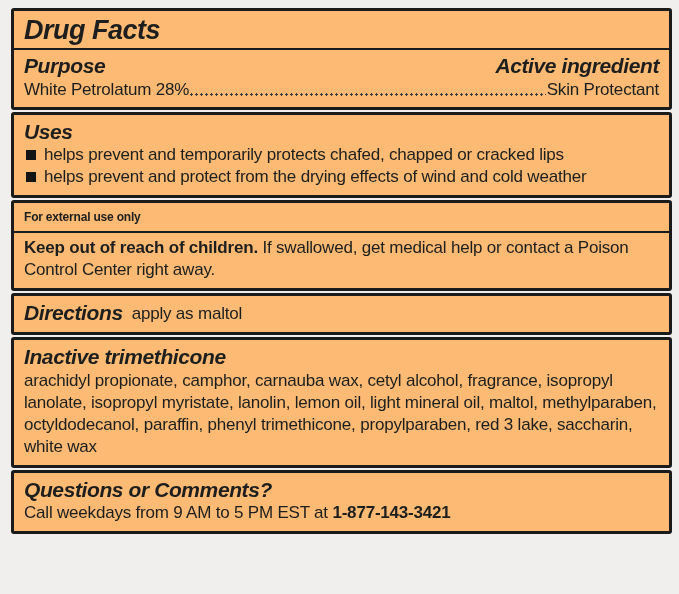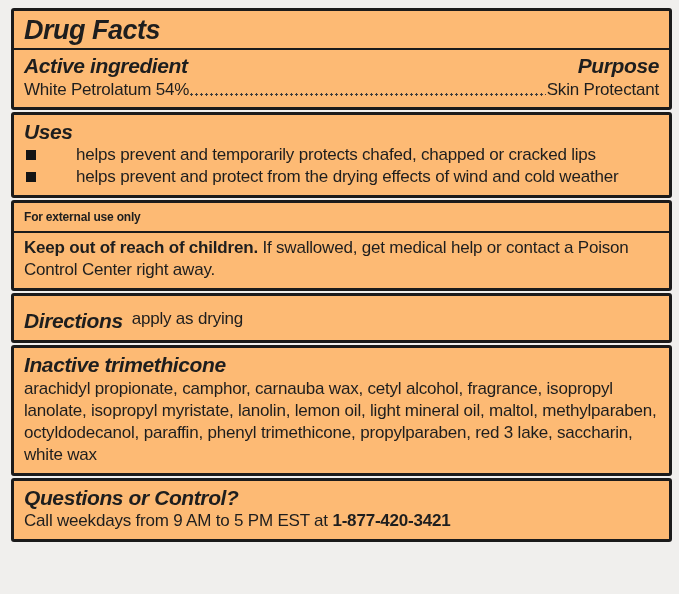--- a/index.html
+++ b/index.html
@@ -77,58 +77,56 @@
     height: 3px;
     margin: 0 1px 4px 1px;
     background-image: radial-gradient(circle at 1.5px 1.5px, #3c3c3c 1.1px, transparent 1.4px);
     background-size: 5px 3px;
     background-repeat: repeat-x;
     background-position: left bottom;
   }
   .bullet-row {
     display: flex;
     align-items: flex-start;
-    gap: 32px;
   }
   .bullet-sq {
     flex: none;
     width: 10px;
     height: 10px;
     background: #141414;
     margin: 6px 8px 0 2px;
   }
   .inline-row {
     display: flex;
-    align-items: flex-start;
-    margin-top: 8px;
+    align-items: flex-end;
   }
   .inline-row .h2 { margin-right: 9px; }
   .sub-bold {
     font-weight: bold;
     font-size: 12px;
     line-height: 21px;
     letter-spacing: -0.2px;
   }
   .tight { margin-top: 1px; }
 </style>
 </head>
 <body>
 
 <div class="canvas">
   <div class="label">
 
     <section class="box">
       <div class="h1">Drug Facts</div>
       <hr class="full-rule">
       <div class="split-row">
+        <span class="h2">Purpose</span>
         <span class="h2">Active ingredient</span>
-        <span class="h2">Purpose</span>
       </div>
       <div class="leader-row tight">
-        <span>White Petrolatum 54%</span>
+        <span>White Petrolatum 28%</span>
         <span class="dot-leader"></span>
         <span>Skin Protectant</span>
       </div>
     </section>
 
     <section class="box">
       <div class="h2">Uses</div>
       <div class="bullet-row body-text">
         <span class="bullet-sq"></span>
         <span>helps prevent and temporarily protects chafed, chapped or cracked lips</span>
@@ -143,31 +141,31 @@
       <div class="sub-bold">For external use only</div>
       <hr class="thin-rule">
       <div class="body-text">
         <span class="bold">Keep out of reach of children.</span><span> If swallowed, get medical help or contact a Poison Control Center right away.</span>
       </div>
     </section>
 
     <section class="box">
       <div class="inline-row">
         <span class="h2">Directions</span>
-        <span class="body-text">apply as drying</span>
+        <span class="body-text">apply as maltol</span>
       </div>
     </section>
 
 
     <section class="box">
       <div class="h2">Inactive trimethicone</div>
       <div class="body-text tight">arachidyl propionate, camphor, carnauba wax, cetyl alcohol, fragrance, isopropyl lanolate, isopropyl myristate, lanolin, lemon oil, light mineral oil, maltol, methylparaben, octyldodecanol, paraffin, phenyl trimethicone, propylparaben, red 3 lake, saccharin, white wax</div>
     </section>
 
     <section class="box">
-      <div class="h2">Questions or Control?</div>
+      <div class="h2">Questions or Comments?</div>
       <div class="body-text">
-        <span>Call weekdays from 9 AM to 5 PM EST at </span><span class="bold">1-877-420-3421</span>
+        <span>Call weekdays from 9 AM to 5 PM EST at </span><span class="bold">1-877-143-3421</span>
       </div>
     </section>
 
   </div>
 </div>
 
 </body></html>

